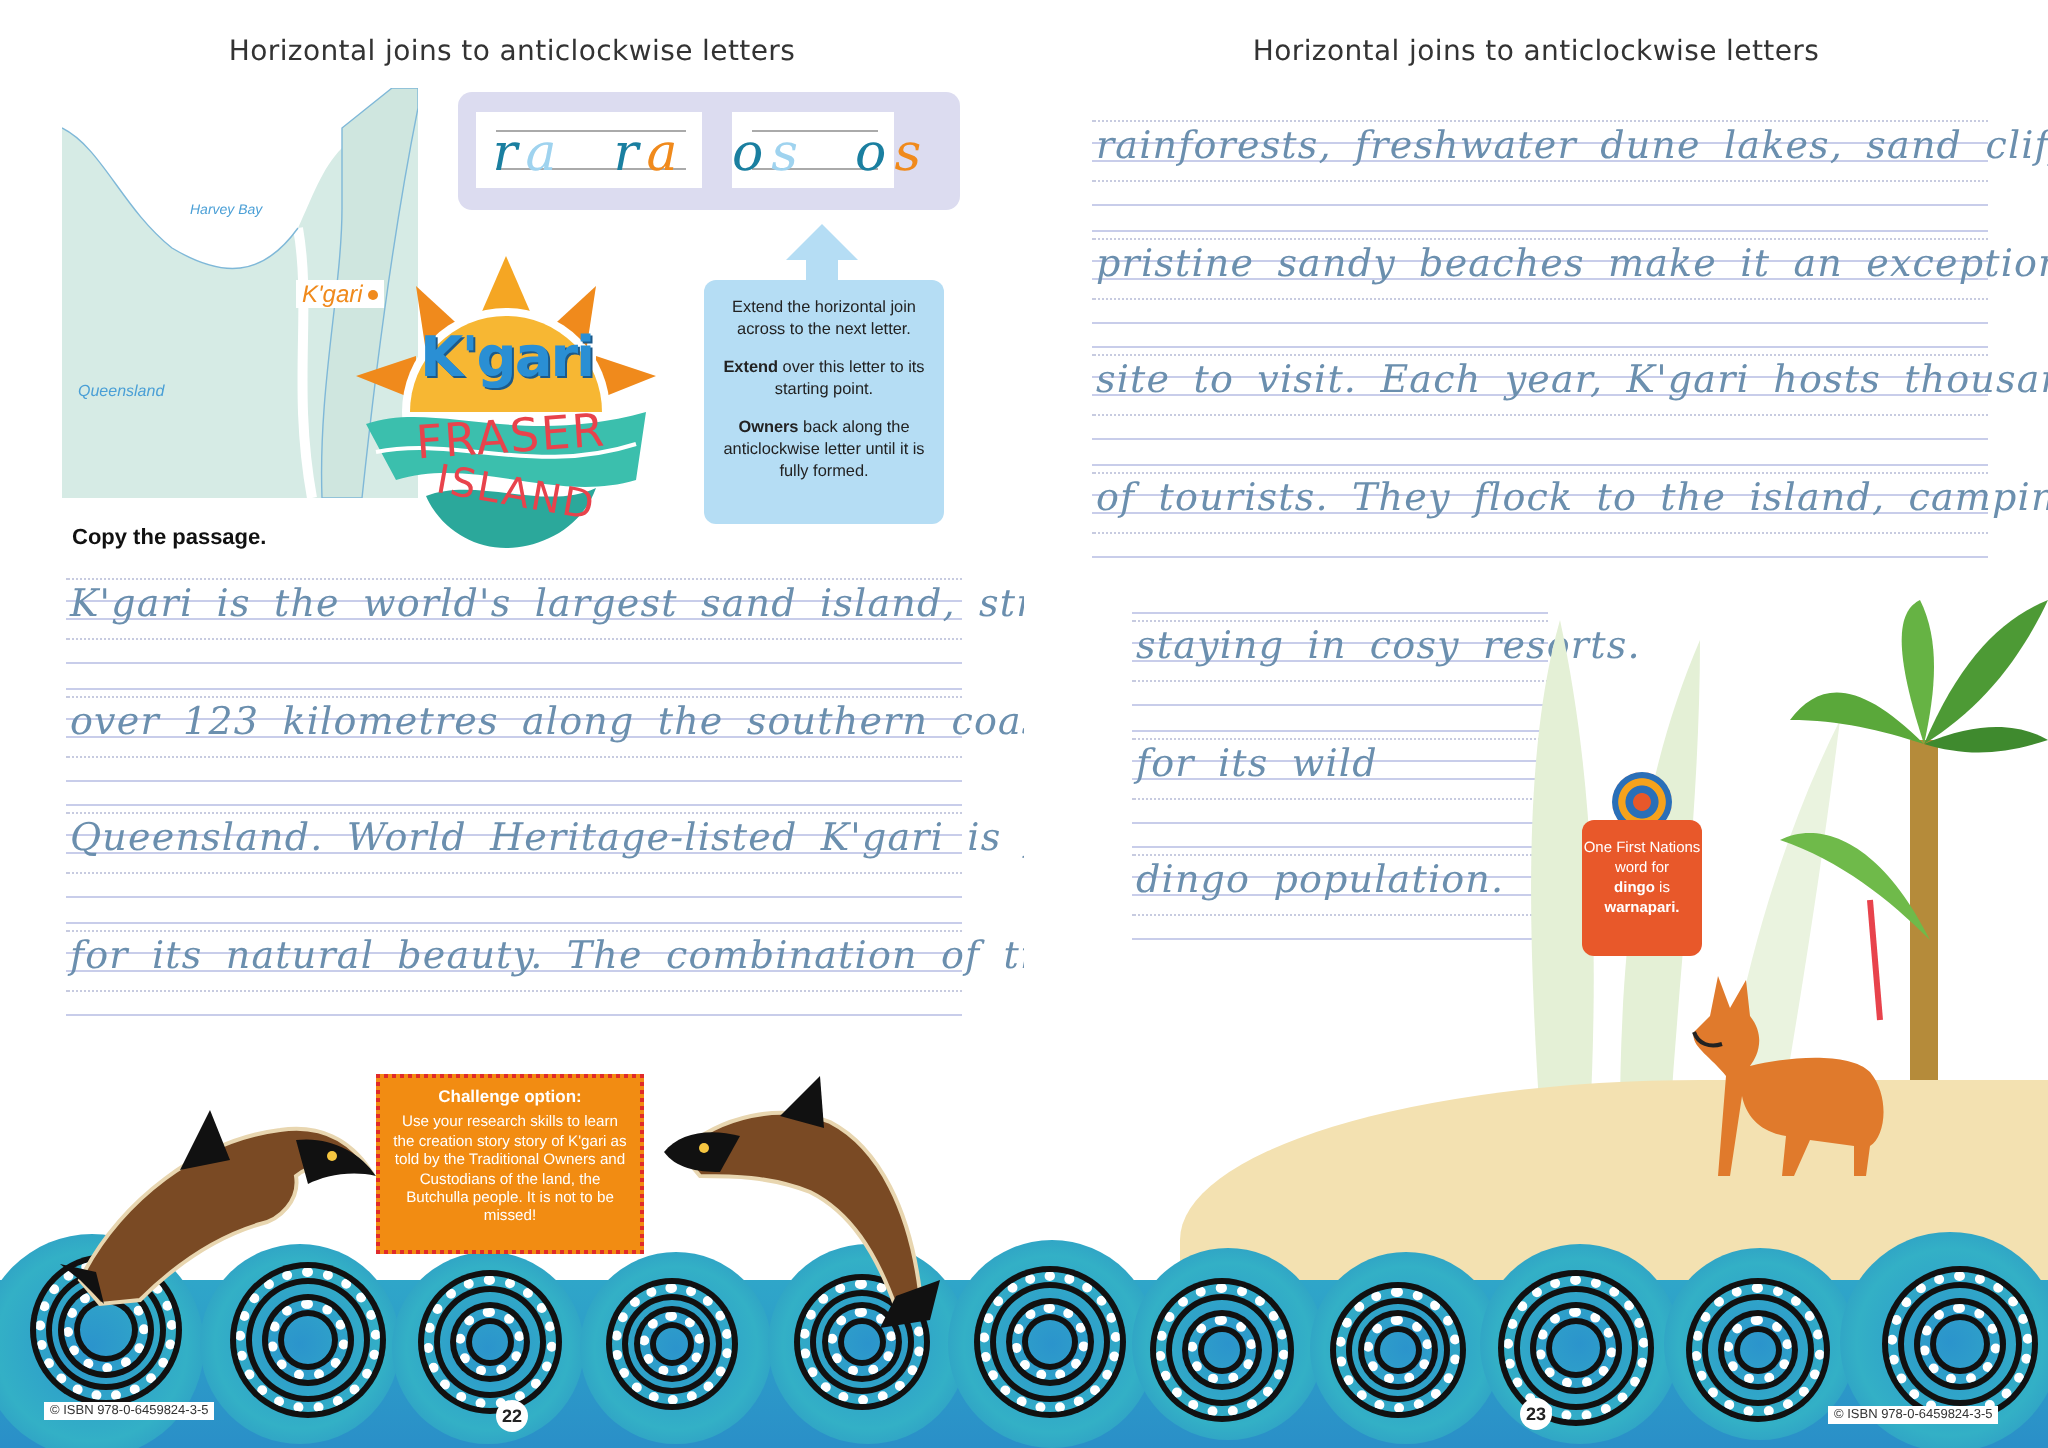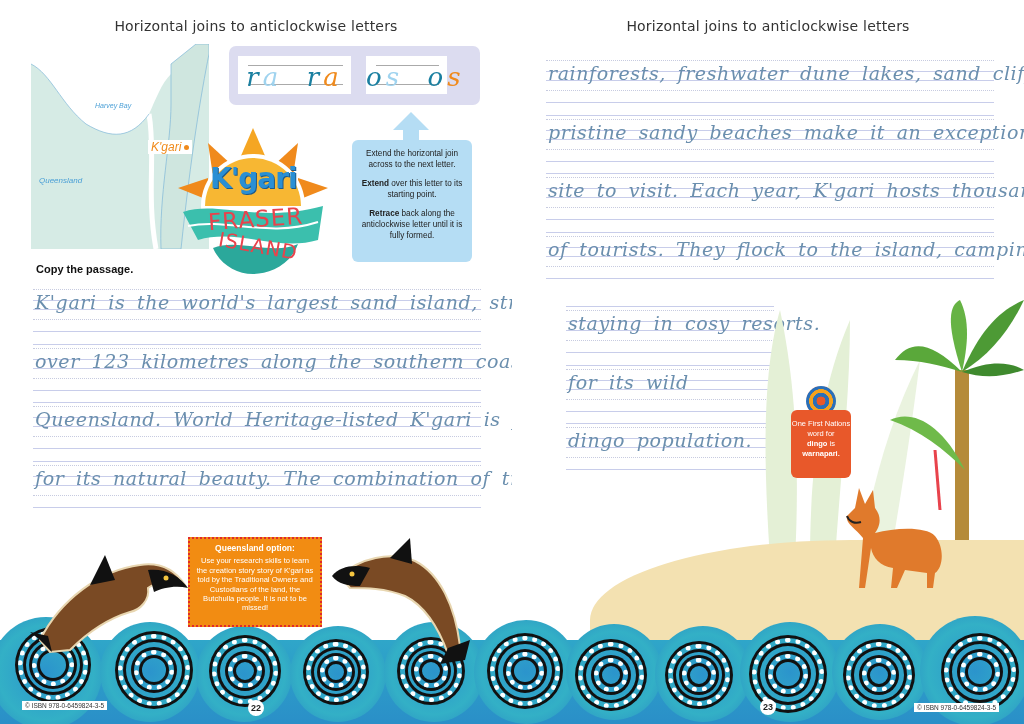--- a/index.html
+++ b/index.html
@@ -92,21 +92,21 @@
   <div class="map">
     <svg width="178" height="205" viewBox="0 0 178 205">
       <path d="M0,0 L178,0 L178,205 L0,205 Z" fill="#d6ebe5"></path>
       <path d="M0,20 C20,30 30,60 55,80 C80,95 100,95 118,70 C125,55 130,40 140,30 L160,10 L178,0 L0,0 Z" fill="#ffffff"></path>
       <path d="M118,70 C128,110 112,150 122,205 L140,205 C135,150 148,110 160,70 C165,50 170,30 178,0 L160,10 C150,30 140,50 118,70 Z" fill="#ffffff" opacity="0.0"></path>
       <path d="M140,20 L165,0 L178,0 L178,10 C170,50 160,110 150,205 L130,205 C128,150 140,100 140,60 Z" fill="#cfe6df" stroke="#7fb8d8" stroke-width="0.7"></path>
       <path d="M118,70 C125,110 115,150 125,205" fill="none" stroke="#ffffff" stroke-width="5"></path>
       <path d="M0,20 C20,30 30,60 55,80 C80,95 100,95 118,70" fill="none" stroke="#7fb8d8" stroke-width="0.7"></path>
     </svg>
     <span class="map-label" style="left:64px;top:58px;">Harvey Bay</span>
-    <span class="map-label" style="left:8px;top:132px;font-size:8px;">Queensland</span>
+    <span class="map-label" style="left:8px;top:147px;font-size:8px;">Queensland</span>
     <span class="map-kgari"><span>K'gari</span><span class="dot"></span></span>
   </div>
 
   <div class="demo-box">
     <div class="demo-card c1">
       <div class="line" style="top:9px;"></div>
         <div class="line" style="top:28px;"></div>
       <div class="glyphs"><span>r</span><span class="hl">a</span>&nbsp;&nbsp;<span>r</span><span class="or">a</span></div>
     </div>
     <div class="demo-card c2">
@@ -114,21 +114,21 @@
         <div class="line" style="top:28px;"></div>
       <div class="glyphs"><span>o</span><span class="hl">s</span>&nbsp;&nbsp;<span>o</span><span class="or">s</span></div>
     </div>
   </div>
 
   <div class="callout-arrow"></div>
   <div class="callout-stem"></div>
   <div class="callout">
     <p>Extend the horizontal join across to the next letter.</p>
     <p><b>Extend</b><span> over this letter to its starting point.</span></p>
-    <p><b>Retrace</b><span> back along the anticlockwise letter until it is fully formed.</span></p>
+    <p><b>Owners</b><span> back along the anticlockwise letter until it is fully formed.</span></p>
   </div>
 
   <div class="logo">
     <svg width="150" height="148" viewBox="0 0 150 148">
       <polygon points="75,0 88,30 62,30" fill="#f5a623"></polygon>
       <polygon points="30,15 55,38 35,48" fill="#f08a1c"></polygon>
       <polygon points="120,15 115,48 95,38" fill="#f08a1c"></polygon>
       <polygon points="0,60 30,50 30,72" fill="#f08a1c"></polygon>
       <polygon points="150,60 120,72 120,50" fill="#f08a1c"></polygon>
       <circle cx="75" cy="78" r="52" fill="#ffffff"></circle>
@@ -326,20 +326,20 @@
 </svg>
 <svg class="dolphin" style="left:330px;top:536px;" width="150" height="130" viewBox="0 0 150 130">
   <path d="M10,40 C30,22 60,15 85,25 C110,38 125,70 130,110 L118,118 C108,90 95,70 75,60 C55,52 35,52 20,52 Z" fill="#7a4a24" stroke="#e8d6b0" stroke-width="2"></path>
   <path d="M2,40 C10,30 25,28 40,32 L30,50 C18,50 8,48 2,40 Z" fill="#111"></path>
   <path d="M60,22 L80,2 L82,28 Z" fill="#111"></path>
   <path d="M118,112 L110,128 L135,124 L140,104 Z" fill="#111"></path>
   <circle cx="22" cy="38" r="2.5" fill="#f6c640"></circle>
 </svg>
 
 <div class="challenge">
-  <div class="ch-title">Queensland option:</div>
+  <div class="ch-title">Challenge option:</div>
   <div>Use your research skills to learn the creation story story of K'gari as told by the Traditional Owners and Custodians of the land, the Butchulla people. It is not to be missed!</div>
 </div>
 
 <div class="isbn" style="left:22px;top:701px;">© ISBN 978-0-6459824-3-5</div>
 <div class="pagenum" style="left:248px;top:700px;">22</div>
 <div class="pagenum" style="left:760px;top:699px;">23</div>
 <div class="isbn" style="left:914px;top:703px;">© ISBN 978-0-6459824-3-5</div>
 
 </body></html>

